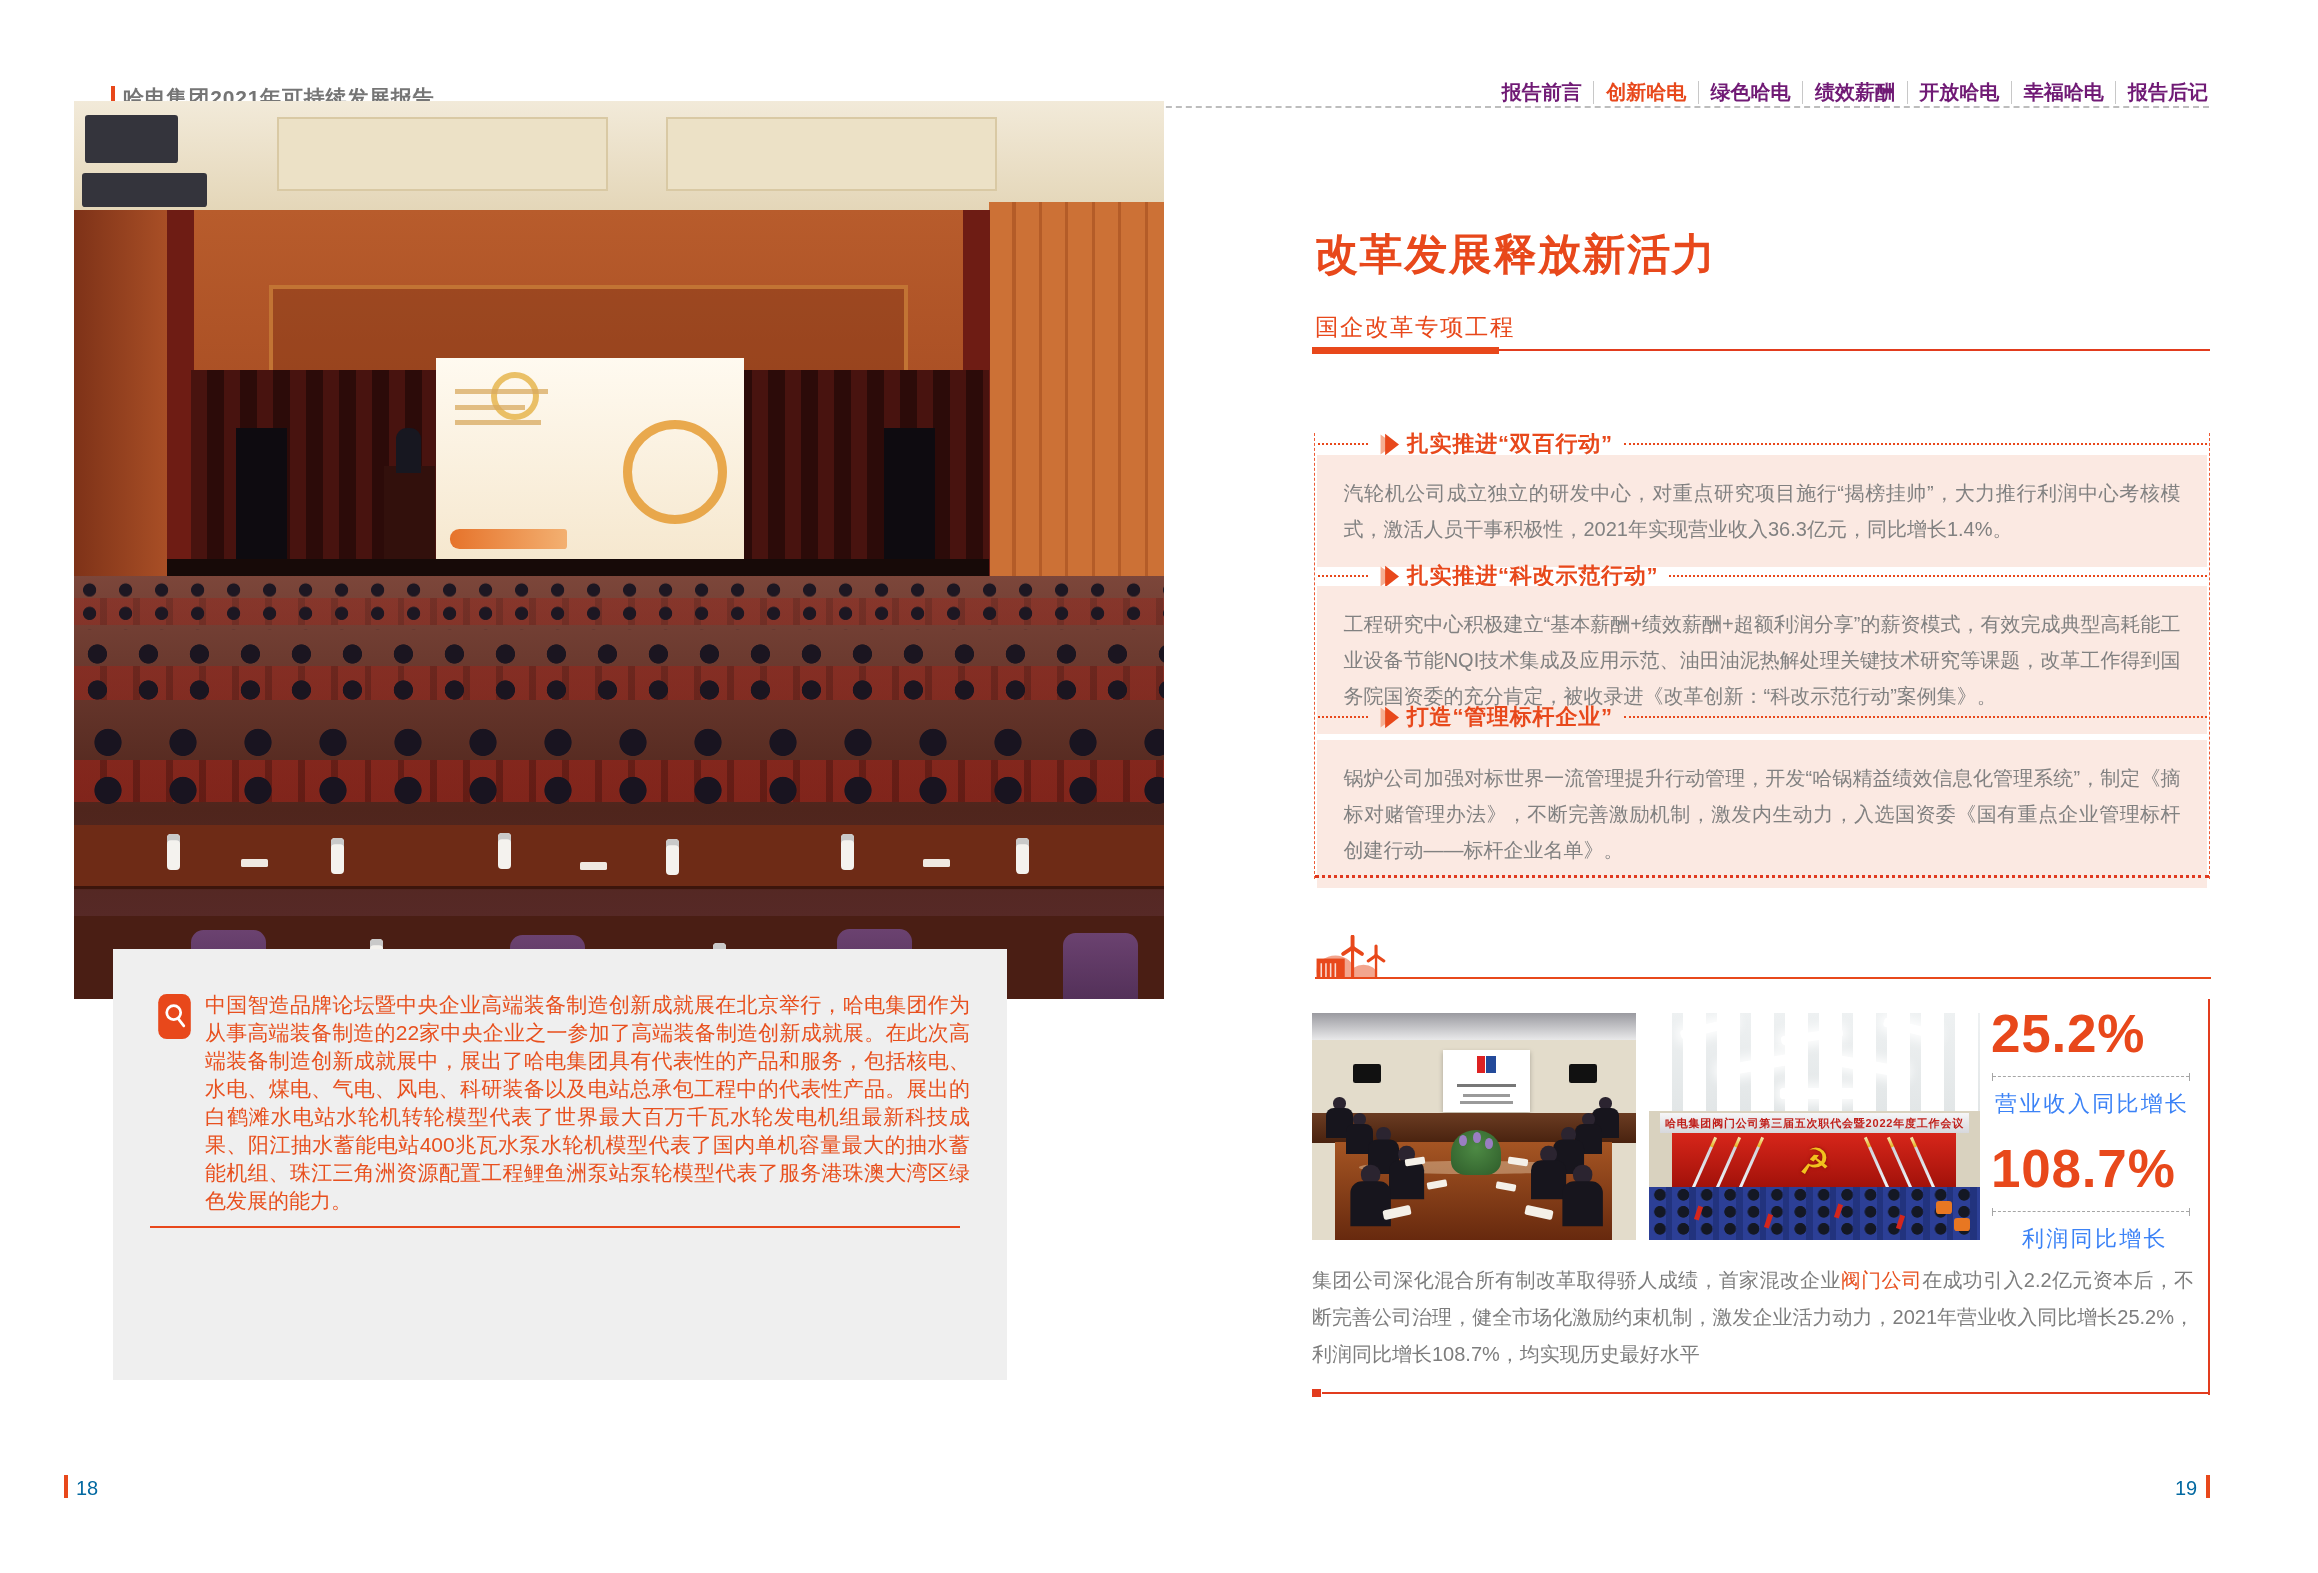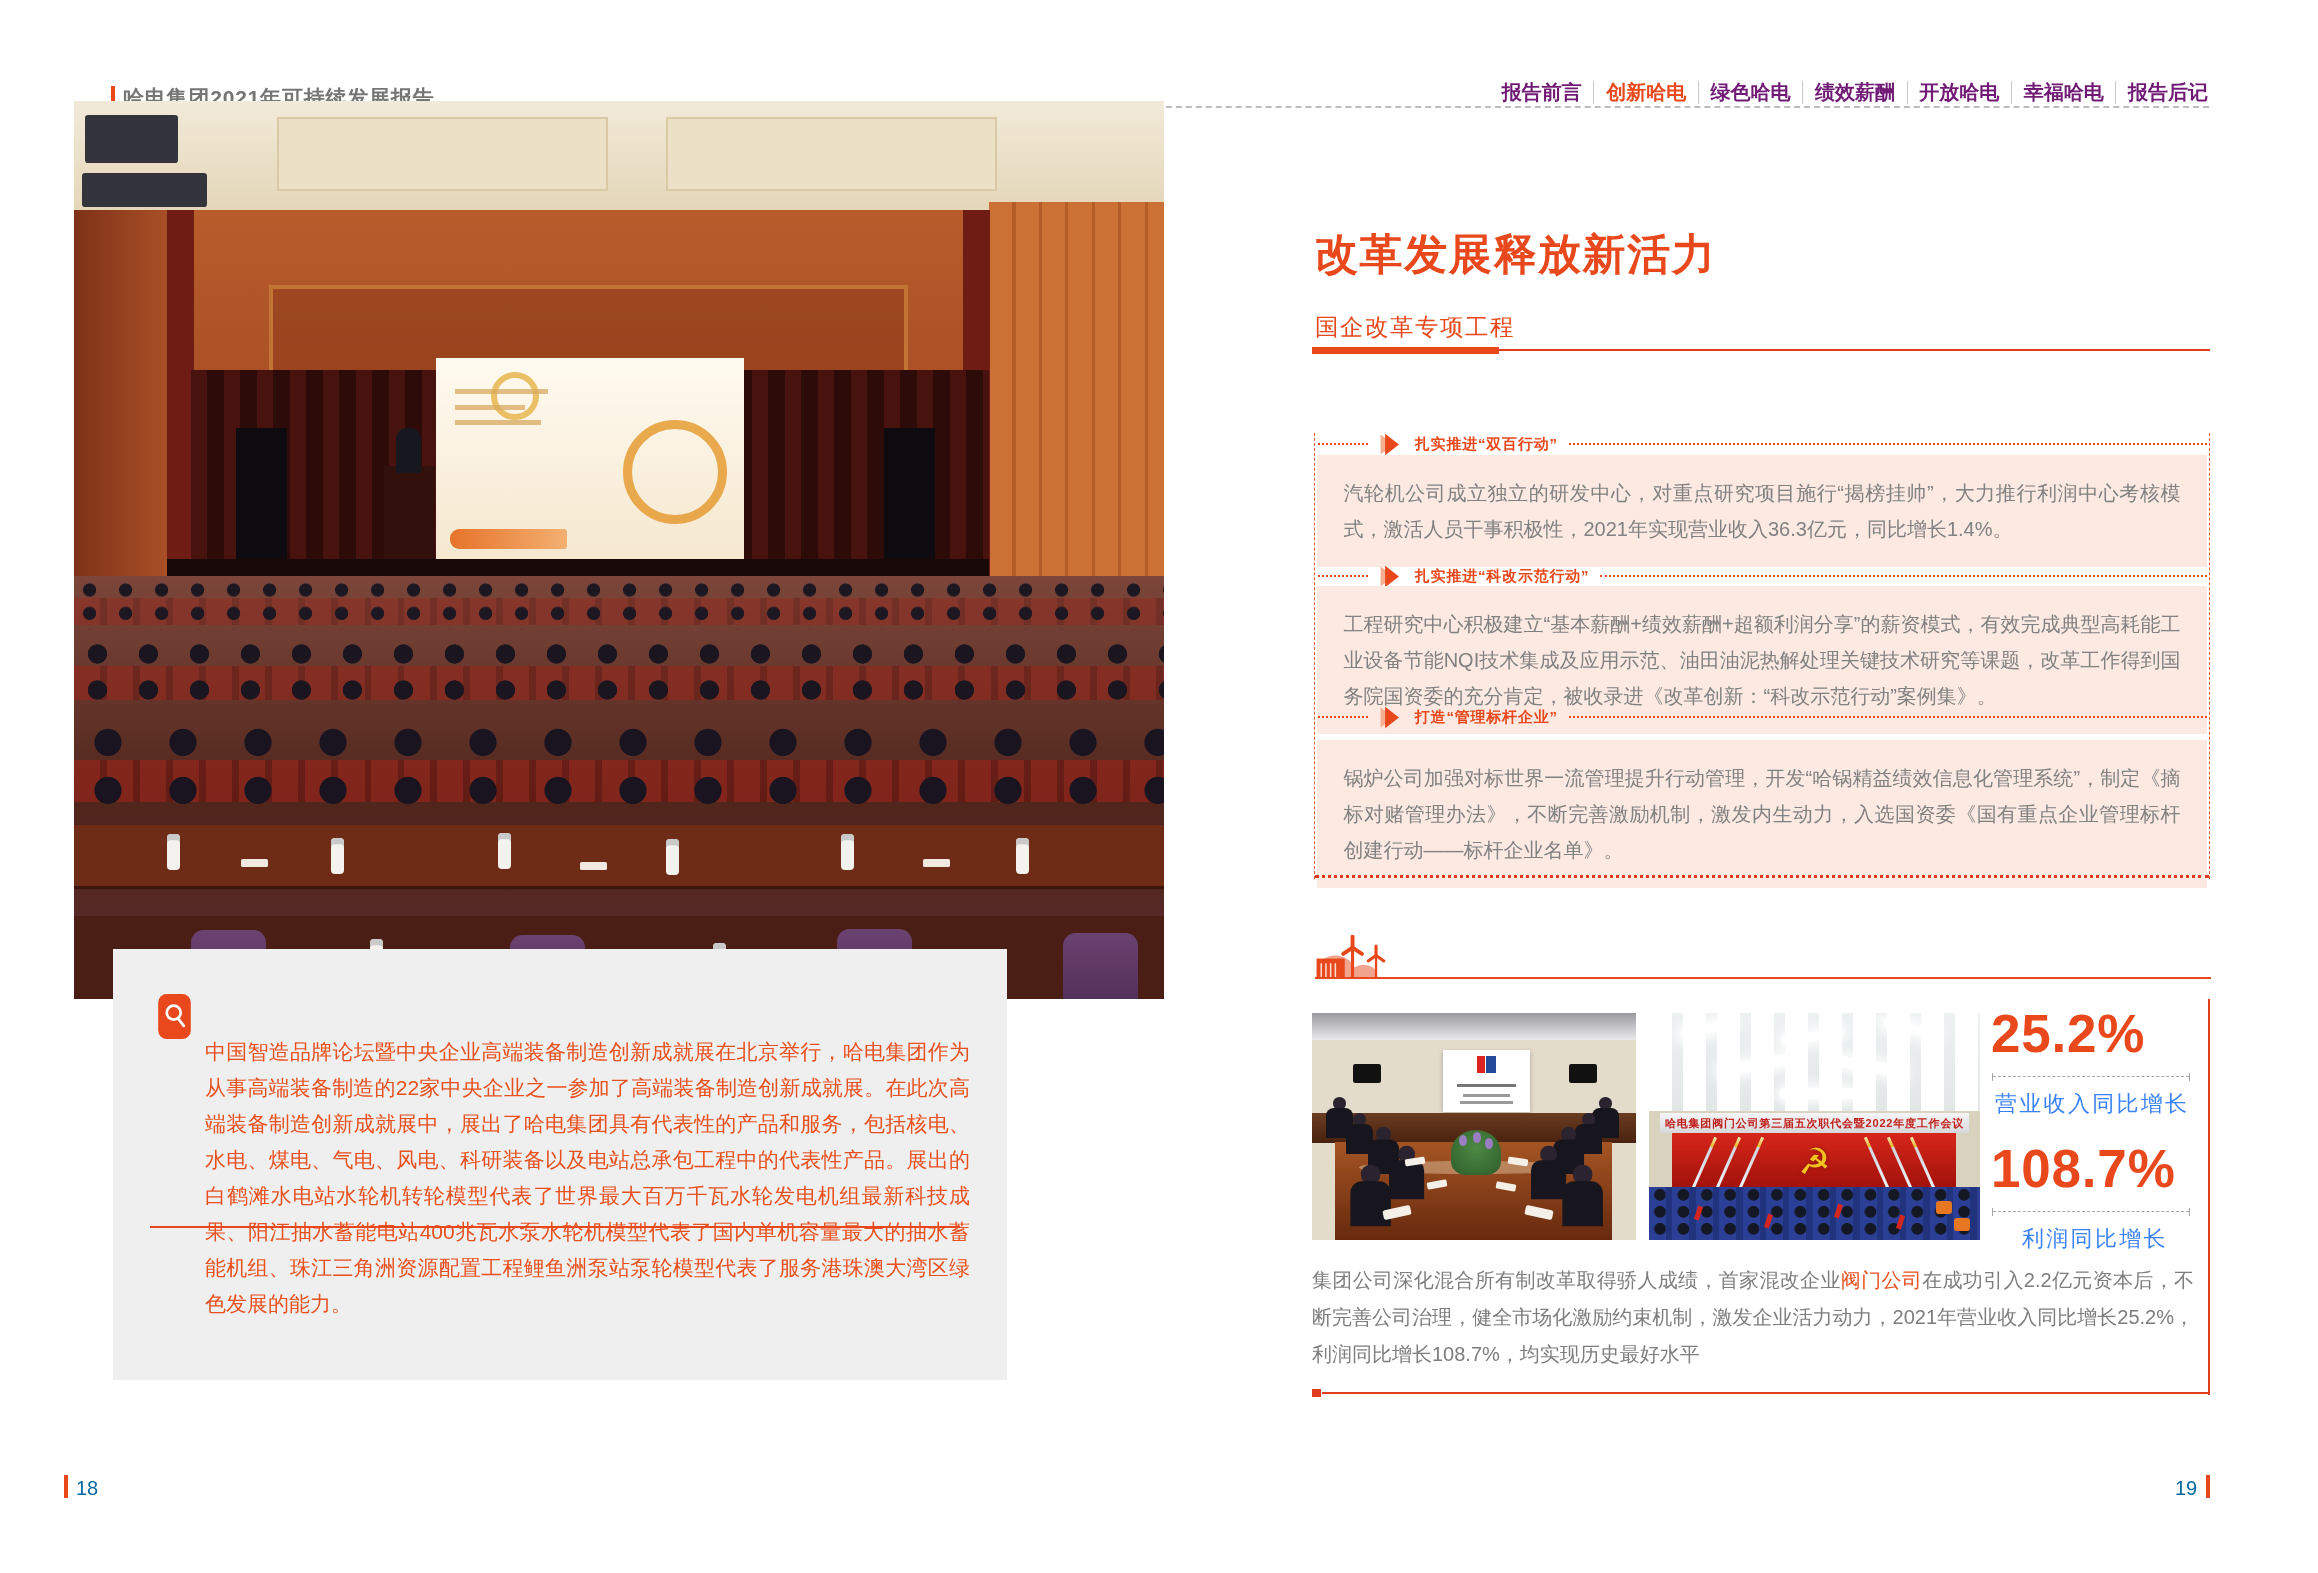--- a/index.html
+++ b/index.html
@@ -44,38 +44,38 @@
   .p1-floor{left:93px;top:458px;width:822px;height:23.4px;background:#170a08;}
   .p1-aud{left:0;top:475px;width:1090px;height:423px;background:linear-gradient(#7c463a,#4f251c 55%,#5c2c2e);}
   .p1-heads{background-repeat:repeat;}
   .p1-chairs{background:repeating-linear-gradient(90deg,rgba(156,36,26,.75) 0 26.5px,rgba(110,22,16,.75) 26.5px 33px);}
   .p1-table{background:#6e2b16;box-shadow:0 3.1px 0 #3c150c;}
   .p1-thermos{width:13.2px;height:36px;background:#f4f2ee;border-radius:3.9px;box-shadow:inset 0 6.2px 0 #c9c9c9;}
   .p1-paper{width:26.5px;height:7.8px;background:#efe9e2;border-radius:1.6px;}
   .p1-purple{width:75px;height:86px;background:linear-gradient(#6b4270,#4c2b52);border-radius:12.5px 12.5px 0 0;}
 
   .caption-box{left:113px;top:949px;width:894px;height:431px;background:#efefef;}
-  .cap-text{left:92px;top:42px;width:765px;font-size:21px;line-height:36px;color:#e8501e;text-align:justify;margin-top:43px;}
+  .cap-text{left:92px;top:42px;width:765px;font-size:21px;line-height:28px;color:#e8501e;text-align:justify;}
   .cap-div{left:37px;top:277px;width:810px;height:2.3px;background:#e8481b;}
   .cap-para{left:37px;top:304px;width:810px;font-size:21px;line-height:36px;color:#7d7d7d;text-align:justify;}
   .pgbar{width:3.9px;height:23.4px;background:#e8481b;}
   .pgnum{font-size:20px;color:#0369a1;}
 
   
   .r-title{left:1315px;top:226px;font-size:43px;font-weight:bold;color:#e8481b;letter-spacing:1.6px;}
   .r-sub{left:1315px;top:311px;font-size:23.4px;color:#e8481b;letter-spacing:1.6px;}
   .r-div-thick{left:1312px;top:347px;width:187px;height:7px;background:#e8481b;}
   .r-div-thin{left:1499px;top:349px;width:711px;height:2.3px;background:#e23c1e;}
 
   .sec-border{top:433px;height:446px;border-left:1.6px dashed #ee5a33;}
   .sec-head{left:1318px;width:889px;height:28px;display:flex;align-items:center;}
   .sec-lead{width:50px;border-top:2.3px dotted #e8481b;}
   .sec-tail{flex:1;border-top:2.3px dotted #e8481b;}
   .sec-arrow{margin:0 7.8px 0 11px;flex:0 0 auto;}
-  .sec-label{font-size:15px;font-weight:bold;color:#e8481b;white-space:nowrap;margin-right:11px;letter-spacing:0.8px;margin-left:8px;}
+  .sec-label{font-size:22px;font-weight:bold;color:#e8481b;white-space:nowrap;margin-right:11px;letter-spacing:0.8px;}
   .sec-body{left:1317px;width:890px;background:#fbe9e2;box-sizing:border-box;padding:20px 26.5px;
             font-size:20px;line-height:36px;color:#818181;text-align:justify;}
   .sec-bottom{left:1315px;top:875px;width:894px;border-top:3.1px dotted #e0391f;}
 
   .icon-line{left:1315px;top:977px;width:896px;height:2.3px;background:#e8481b;}
 
   .photoA{left:1312px;top:1013px;width:324px;height:227px;overflow:hidden;background:#e3dccb;}
   .pa-ceil{left:0;top:0;width:324px;height:26.5px;background:linear-gradient(#9a9aa0,#e9e9ea);}
   .pa-sign{left:131px;top:37px;width:87px;height:62px;background:#ffffff;box-shadow:0 1.6px 4.7px rgba(0,0,0,.25);}
   .pa-logo{left:34px;top:6.2px;width:18.7px;height:17px;background:

